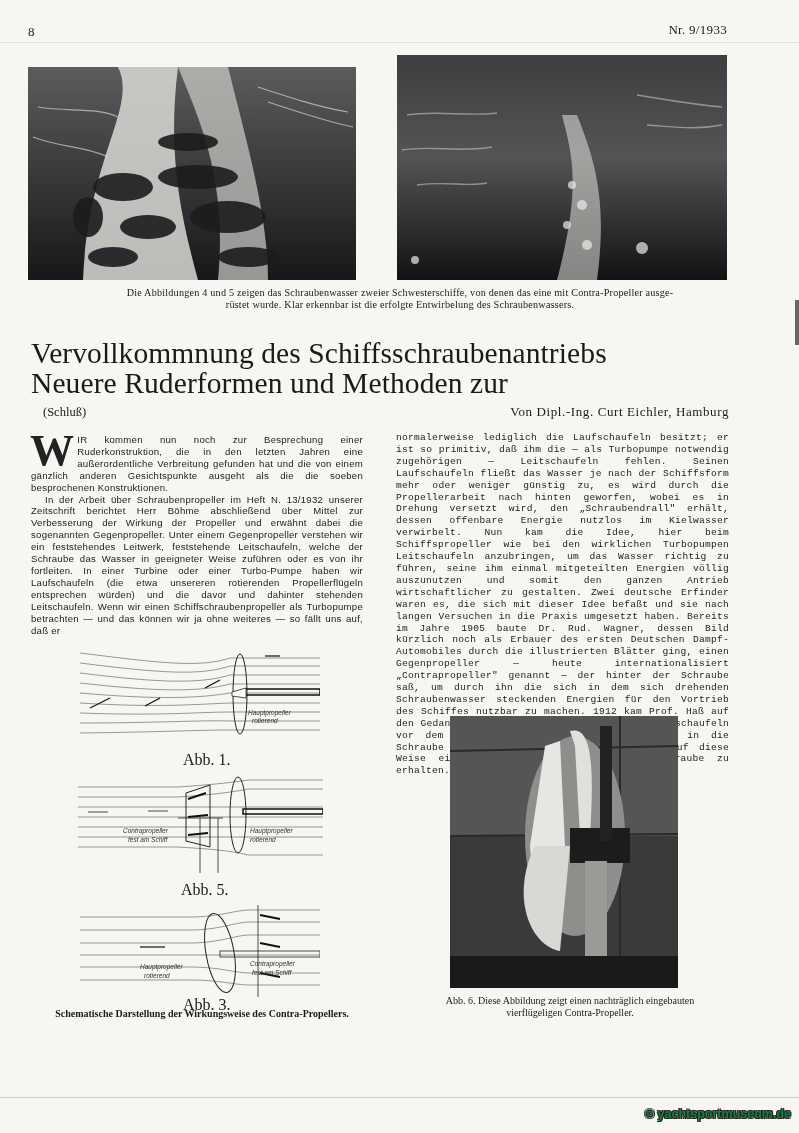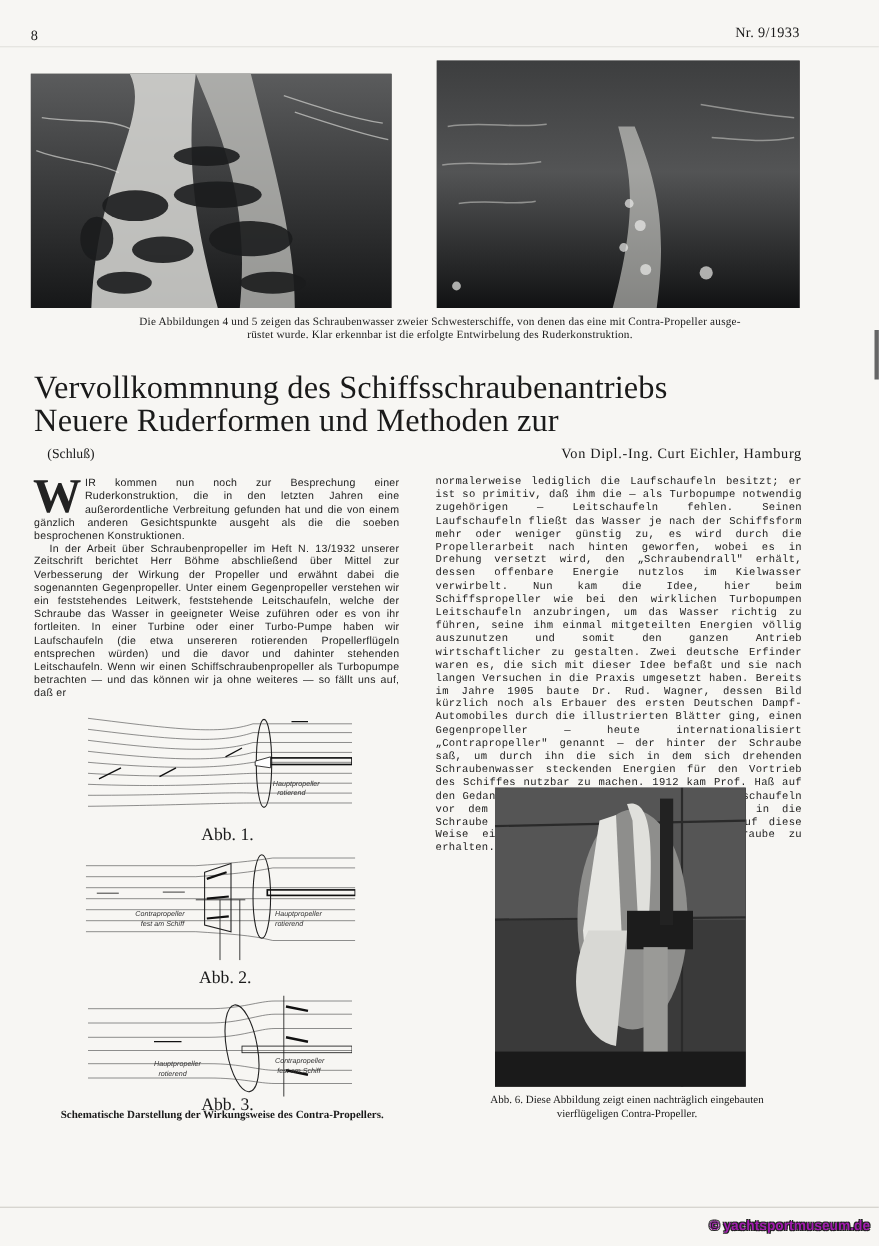--- a/index.html
+++ b/index.html
@@ -60,21 +60,21 @@
   .abb2 { left: 181px; top: 881px; }
   .abb3 { left: 183px; top: 996px; }
   .caption-left { left: 32px; top: 1008px; width: 340px; font-size: 10px; text-align: center; font-weight: bold; }
 
   .photo6 { left: 450px; top: 716px; width: 228px; height: 272px; background: #2a2a2a; }
   .caption6 { left: 405px; top: 995px; width: 330px; font-size: 10px; line-height: 11.5px; text-align: center; }
 
   .bottom-rule { left: 0; right: 0; top: 1097px; height: 1px; background: #cfcdc8; }
   .watermark {
     right: 8px; top: 1107px; font-family: "Liberation Sans", sans-serif;
-    font-size: 12.5px; font-weight: bold; color: #a21caf;
+    font-size: 12.5px; font-weight: bold; color: #15803d;
     text-shadow: -1px -1px 0 #222, 1px -1px 0 #222, -1px 1px 0 #222, 1px 1px 0 #222;
   }
   .scan-edge { right: 0; top: 300px; width: 4px; height: 45px; background: #666; }
 </style>
 </head>
 <body>
 
 <div class="abs page-num">8</div>
 <div class="abs issue">Nr. 9/1933</div>
 <div class="abs top-rule"></div>
@@ -133,21 +133,21 @@
         <circle cx="170" cy="170" r="4"></circle>
       <circle cx="190" cy="190" r="5"></circle>
         <circle cx="245" cy="193" r="6"></circle>
         <circle cx="18" cy="205" r="4"></circle>
     </g>
   </svg>
 </div>
 
 <div class="abs caption-top">
   <div>Die Abbildungen 4 und 5 zeigen das Schraubenwasser zweier Schwesterschiffe, von denen das eine mit Contra-Propeller ausge-</div>
-  <div>rüstet wurde. Klar erkennbar ist die erfolgte Entwirbelung des Ruderkonstruktion.</div>
+  <div>rüstet wurde. Klar erkennbar ist die erfolgte Entwirbelung des Schraubenwassers.</div>
 </div>
 
 <div class="abs scan-edge"></div>
 
 <h1 class="abs headline" style="margin:0;font-weight:normal">
   <div>Vervollkommnung des Schiffsschraubenantriebs</div>
   <div>Neuere Ruderformen und Methoden zur</div>
 </h1>
 <div class="abs schluss">(Schluß)</div>
 <div class="abs byline">Von Dipl.-Ing. Curt Eichler, Hamburg</div>
@@ -214,21 +214,21 @@
         <line x1="140" y1="43" x2="140" y2="98"></line>
       <line x1="30" y1="37" x2="10" y2="37"></line>
         <line x1="90" y1="36" x2="70" y2="36"></line>
     </g>
     <text x="45" y="58" font-size="6.5" font-style="italic" fill="#333" font-family="Liberation Sans, sans-serif">Contrapropeller</text>
     <text x="50" y="67" font-size="6.5" font-style="italic" fill="#333" font-family="Liberation Sans, sans-serif">fest am Schiff</text>
     <text x="172" y="58" font-size="6.5" font-style="italic" fill="#333" font-family="Liberation Sans, sans-serif">Hauptpropeller</text>
     <text x="172" y="67" font-size="6.5" font-style="italic" fill="#333" font-family="Liberation Sans, sans-serif">rotierend</text>
   </svg>
 </div>
-<div class="abs figlabel abb2">Abb. 2.</div>
+<div class="abs figlabel abb2">Abb. 5.</div>
 
 <div class="abs fig fig3">
   <svg width="240" height="92" viewBox="0 0 240 92">
     <g stroke="#555" stroke-width="0.6" fill="none">
       <path d="M0 12 L110 12 C140 12 155 5 170 5 L240 5"></path>
       <path d="M0 25 L110 25 C140 25 155 17 170 17 L240 17"></path>
       <path d="M0 38 L110 38 C140 38 155 30 170 30 L240 30"></path>
       <path d="M0 50 L240 50"></path>
       <path d="M0 62 L110 62 C140 62 155 68 170 68 L240 68"></path>
       <path d="M0 75 L110 75 C140 75 155 80 170 80 L240 80"></path>

